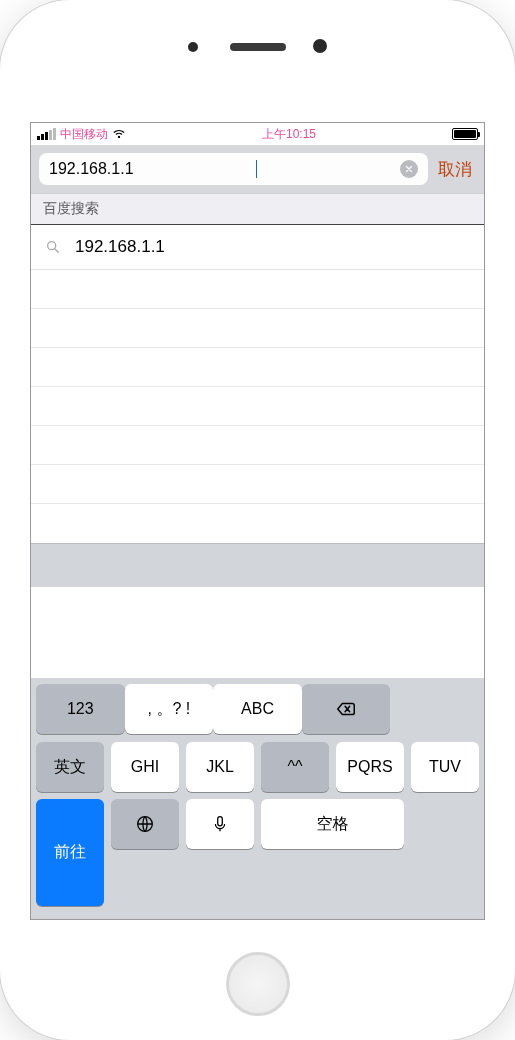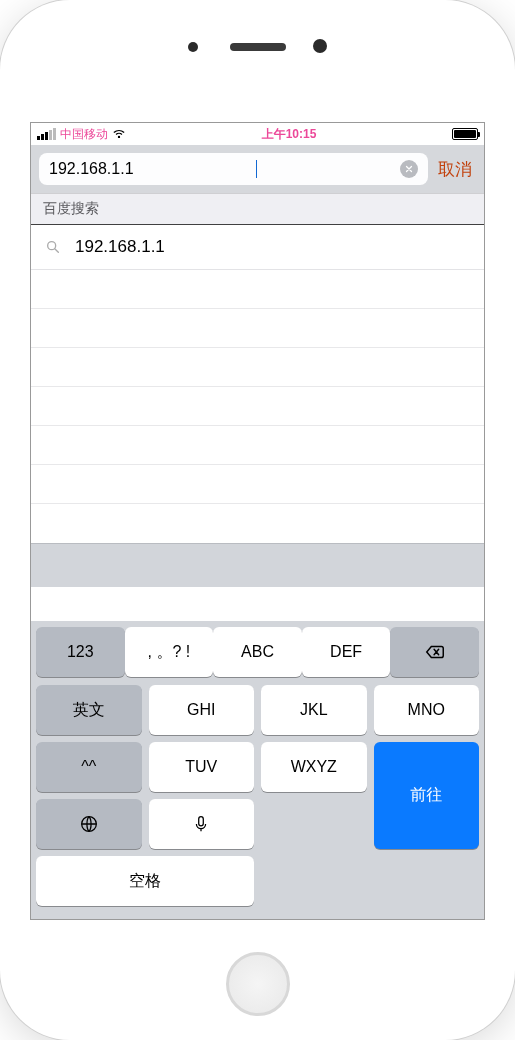--- a/index.html
+++ b/index.html
@@ -58,21 +58,21 @@
   
   .kb { position:absolute; left:0; right:0; bottom:0; background:#d2d5da;
     padding:6px 5px 5px; }
   .kb-row { display:grid; margin-bottom:8px; }
   .r1 { grid-template-columns: 1fr 1fr 1fr 1fr 1fr; }
   .key { height:50px; border-radius:6px; display:flex; align-items:center; justify-content:center;
     font-size:16px; color:#000; box-shadow:0 1px 0 rgba(0,0,0,.35); }
   .key.light { background:#fff; }
   .key.grey  { background:#b5bac2; }
   .key.blue  { background:#0a7aff; color:#ffffff; }
-  .kb-grid { display:grid; grid-template-columns: 1fr 1fr 1fr 1fr; grid-auto-rows:50px;
+  .kb-grid { display:grid; grid-template-columns: 1fr 1fr 1fr 1fr 1fr 1fr; grid-auto-rows:50px;
     gap:7px; margin-bottom:8px; }
   .span2r { grid-row: span 2; height:auto; }
   .key svg { width:22px; height:22px; }
   .caret { display:inline-block; width:1px; height:18px; background:#1269d3; vertical-align:middle; animation:blink 1s step-end infinite; }
   @keyframes blink { 50% { opacity:0 } }
 </style>
 </head>
 <body>
 
 <div class="device">
@@ -89,21 +89,21 @@
             <i></i>
             <i></i>
             <i></i>
             <i></i>
           </span>
         <span>中国移动</span>
         <svg class="wifi" viewBox="0 0 24 24">
             <path fill="#000" d="M12 19a2 2 0 1 0 0-4 2 2 0 0 0 0 4zm-4.2-5.2a6 6 0 0 1 8.4 0l1.6-1.6a8.3 8.3 0 0 0-11.6 0zM4 10.2a12.6 12.6 0 0 1 16 0l1.6-1.6a15 15 0 0 0-19.2 0z"></path>
           </svg>
       </div>
-      <div style="font-weight:700">上午10:15</div>
+      <div style="font-weight:400">上午10:15</div>
       <div class="right">
         <span class="battery">
             <i></i>
           </span>
       </div>
     </div>
 
     <div class="addr-row">
       <div class="addr-field">
         <input value="192.168.1.1" style="">
@@ -135,38 +135,36 @@
     <div class="empty-row"></div>
     <div class="empty-row" style="border-bottom:0"></div>
 
     <div class="kb-toolbar"></div>
 
     <div class="kb">
       <div class="kb-row r1">
         <div class="key grey">123</div>
         <div class="key light">, 。? !</div>
         <div class="key light">ABC</div>
-        <div class="key light">DEF</div>
         <div class="key grey">
           <svg viewBox="0 0 24 24">
               <path fill="none" stroke="#000" stroke-width="1.6" d="M8 6h11a2 2 0 0 1 2 2v8a2 2 0 0 1-2 2H8l-5-6z"></path>
               <path stroke="#000" stroke-width="1.6" stroke-linecap="round" d="M11 9l5 6M16 9l-5 6"></path>
             </svg>
         </div>
       </div>
 
       <div class="kb-grid">
         <div class="key grey">英文</div>
         <div class="key light">GHI</div>
         <div class="key light">JKL</div>
-        <div class="key light">MNO</div>
         <div class="key grey">^^</div>
 
+        <div class="key light">PQRS</div>
         <div class="key light">TUV</div>
-        <div class="key light">WXYZ</div>
         <div class="key blue span2r">前往</div>
 
         <div class="key grey">
           <svg viewBox="0 0 24 24">
               <circle cx="12" cy="12" r="8" fill="none" stroke="#000" stroke-width="1.4"></circle>
               <path fill="none" stroke="#000" stroke-width="1.4" d="M4 12h16M12 4c3 3 3 13 0 16M12 4c-3 3-3 13 0 16"></path>
             </svg>
         </div>
         <div class="key light">
           <svg viewBox="0 0 24 24">

